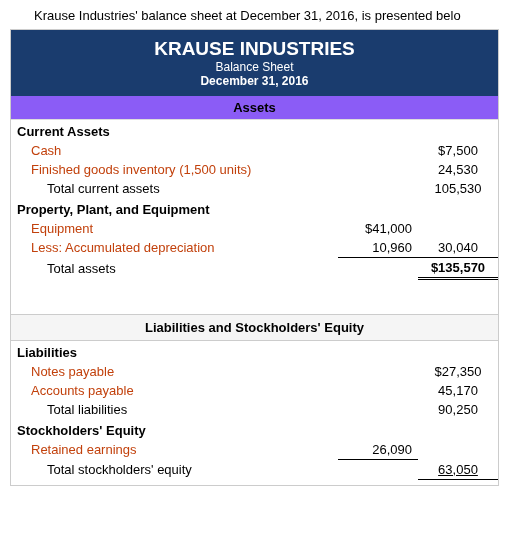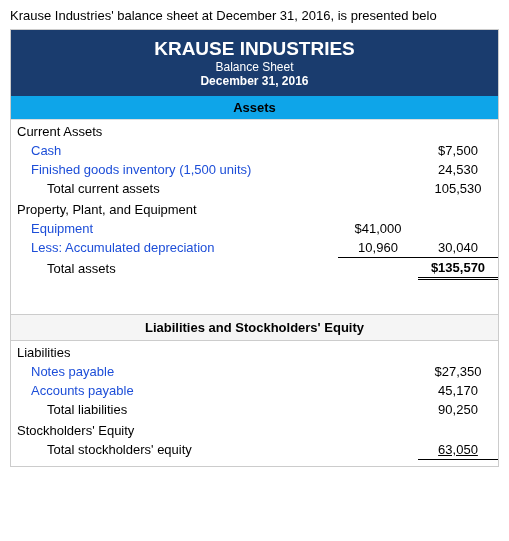--- a/index.html
+++ b/index.html
@@ -7,20 +7,21 @@
       font-family: Arial, sans-serif;
       font-size: 13px;
       background: #fff;
       color: #000;
       width: 509px;
     }
     .intro-text {
       font-size: 13px;
       padding: 8px 10px 6px 10px;
       color: #000;
+      margin-left: 24px;
     }
     .balance-sheet-container {
       border: 1px solid #ccc;
       margin: 0 10px 10px 10px;
     }
     .header-section {
       background-color: #1a3c6e;
       color: #fff;
       text-align: center;
       padding: 8px 4px;
@@ -40,42 +41,42 @@
       width: 100%;
       border-collapse: collapse;
     }
     td {
       padding: 2px 6px;
       font-size: 13px;
     }
     .row-label { }
     .indent1 { padding-left: 20px; }
     .indent2 { padding-left: 36px; }
-    .col-mid { text-align: center; width: 80px; }
+    .col-mid { text-align: right; width: 80px; }
     .col-right { text-align: center; width: 80px; }
-    .blue-text { color: #1d4ed8; }
+    .blue-text { color: #c2410c; }
     .section-divider {
       text-align: center;
       font-weight: bold;
       font-size: 13px;
       padding: 5px 4px;
       border-bottom: 1px solid #ccc;
       border-top: 1px solid #ccc;
       background: #f5f5f5;
       margin-top: 34px;
     }
     .assets-header {
       text-align: center;
       font-weight: bold;
       padding: 4px 6px;
-      background: #0ea5e9;
+      background: #8b5cf6;
       border-bottom: 1px solid #ddd;
     }
     .group-label td {
-      font-weight: normal;
+      font-weight: bold;
       padding-top: 4px;
     }
   </style>
 </head>
 <body>
 
 <div class="intro-text">
   <span>Krause Industries' balance sheet at December 31, 2016, is presented belo</span>
 </div>
 
@@ -175,20 +176,25 @@
         <td class="col-mid"></td>
         <td class="col-right">90,250</td>
       </tr>
 
       <tr class="group-label">
         <td class="row-label">Stockholders' Equity</td>
         <td class="col-mid"></td>
         <td class="col-right"></td>
       </tr>
       <tr>
+        <td class="row-label indent1 blue-text">Retained earnings</td>
+        <td class="col-mid" style="border-bottom: 1px solid #000;">26,090</td>
+        <td class="col-right"></td>
+      </tr>
+      <tr>
         <td class="row-label indent2">Total stockholders' equity</td>
         <td class="col-mid"></td>
         <td class="col-right" style="border-bottom: 1px solid #000; text-decoration: underline;">63,050</td>
       </tr>
       <tr style="height: 6px;">
         <td></td>
           <td></td>
           <td></td>
       </tr>
     </tbody>

